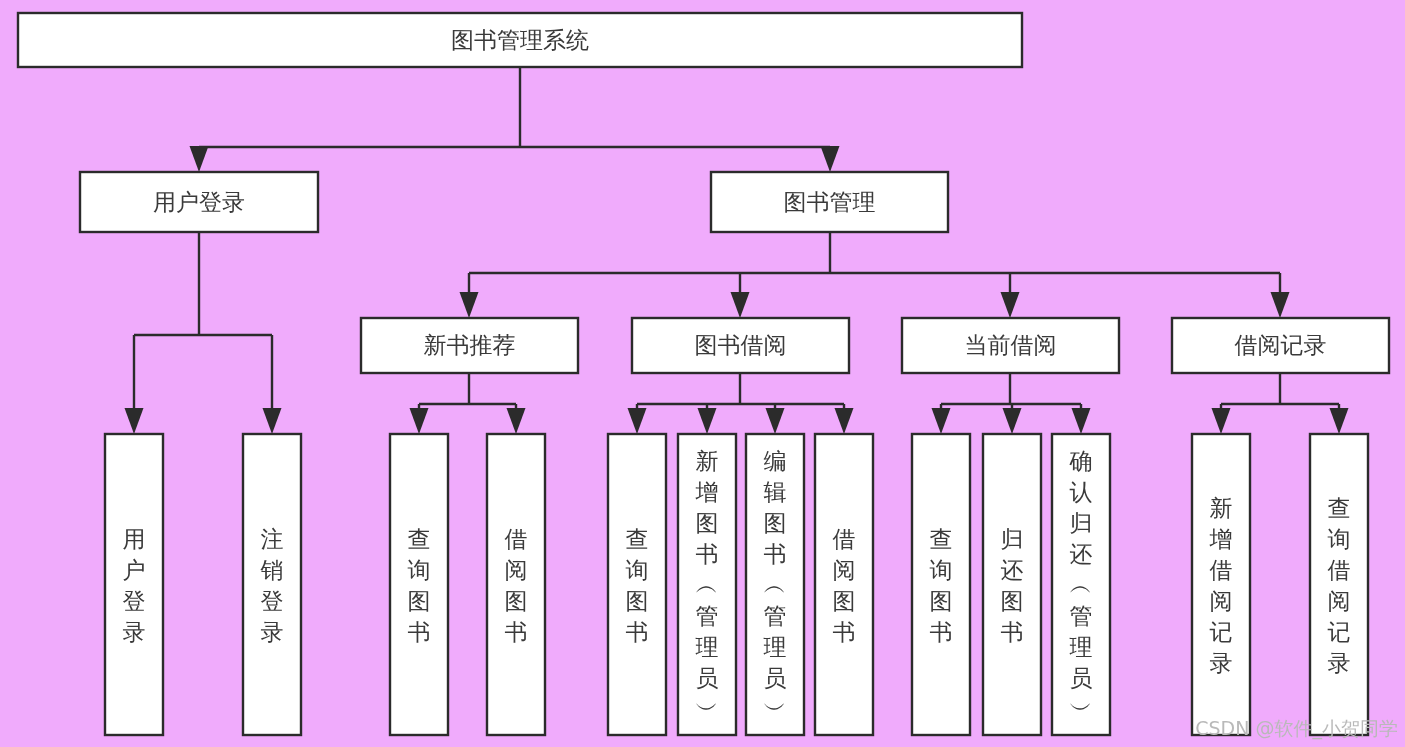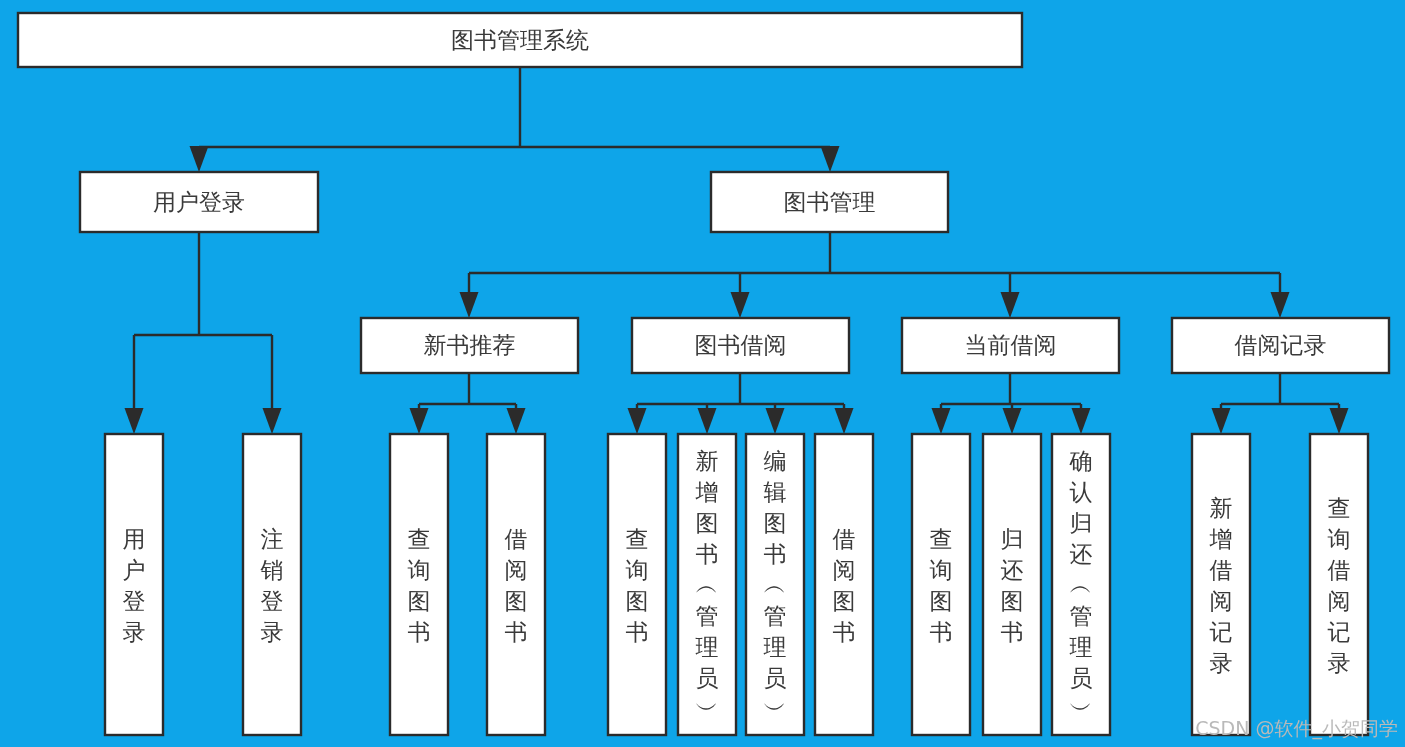--- a/index.html
+++ b/index.html
@@ -8,21 +8,21 @@
     padding: 0;
     background: #ffffff;
   }
   body {
     font-family: "DejaVu Sans", "Liberation Sans", sans-serif;
   }
   #diagram-root {
     position: relative;
     width: 1405px;
     height: 747px;
-    background: #0ea5e9;
+    background: #f0abfc;
     overflow: hidden;
   }
   svg#tree-svg {
     position: absolute;
     top: 0;
     left: 0;
     width: 1405px;
     height: 747px;
     display: block;
   }

